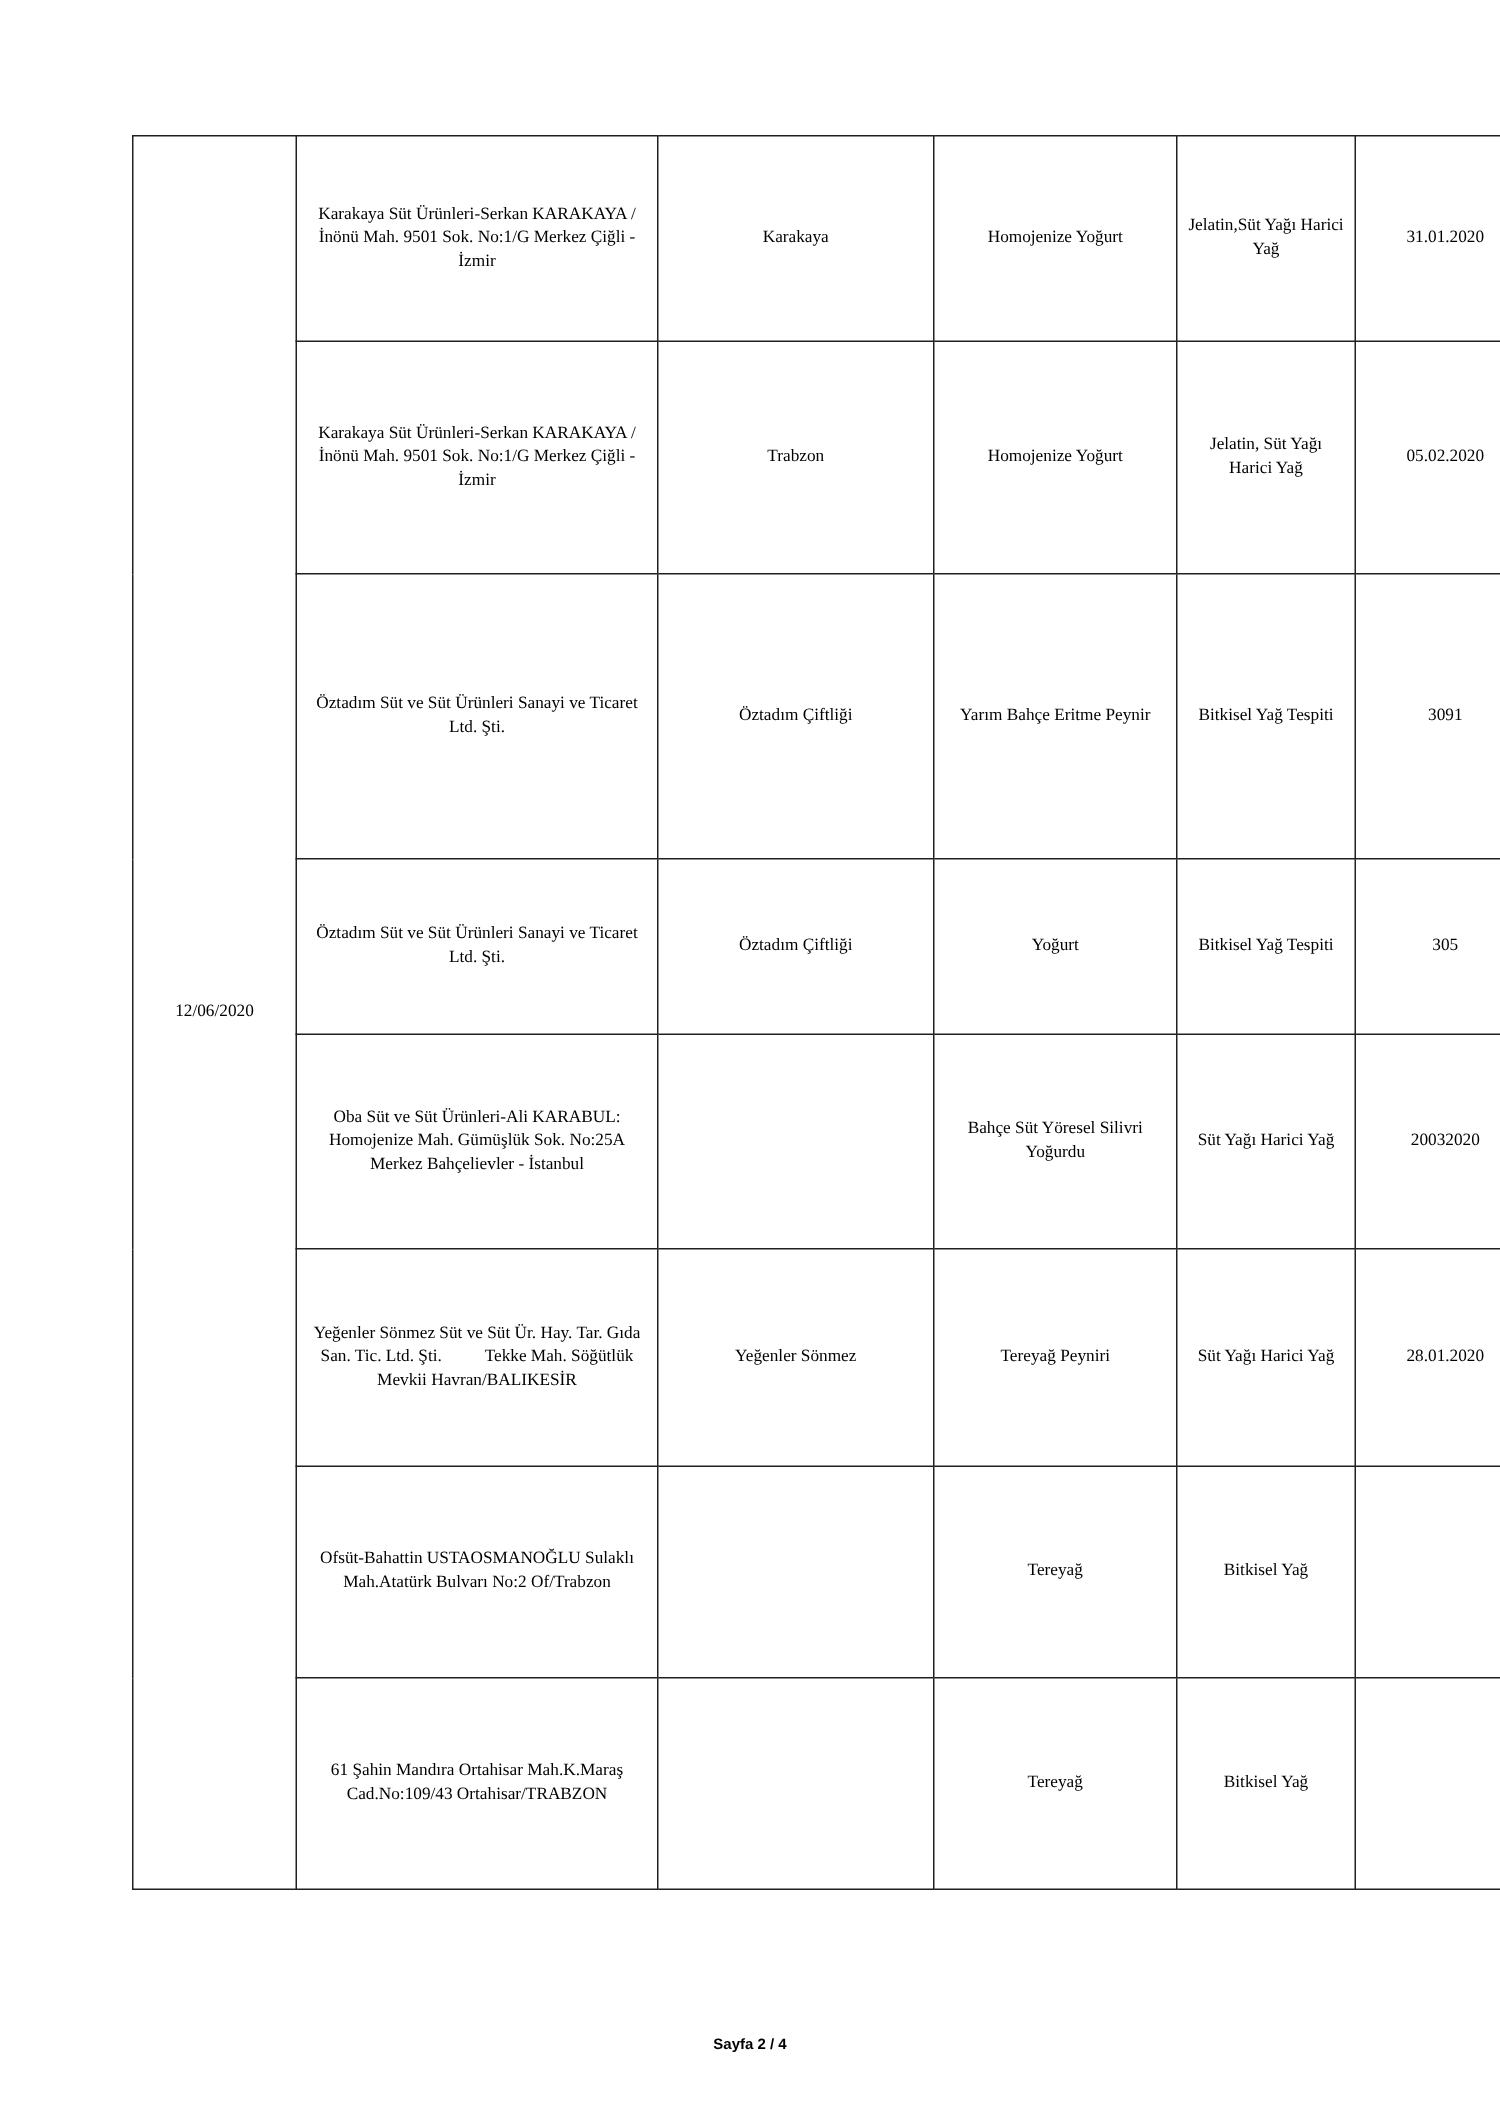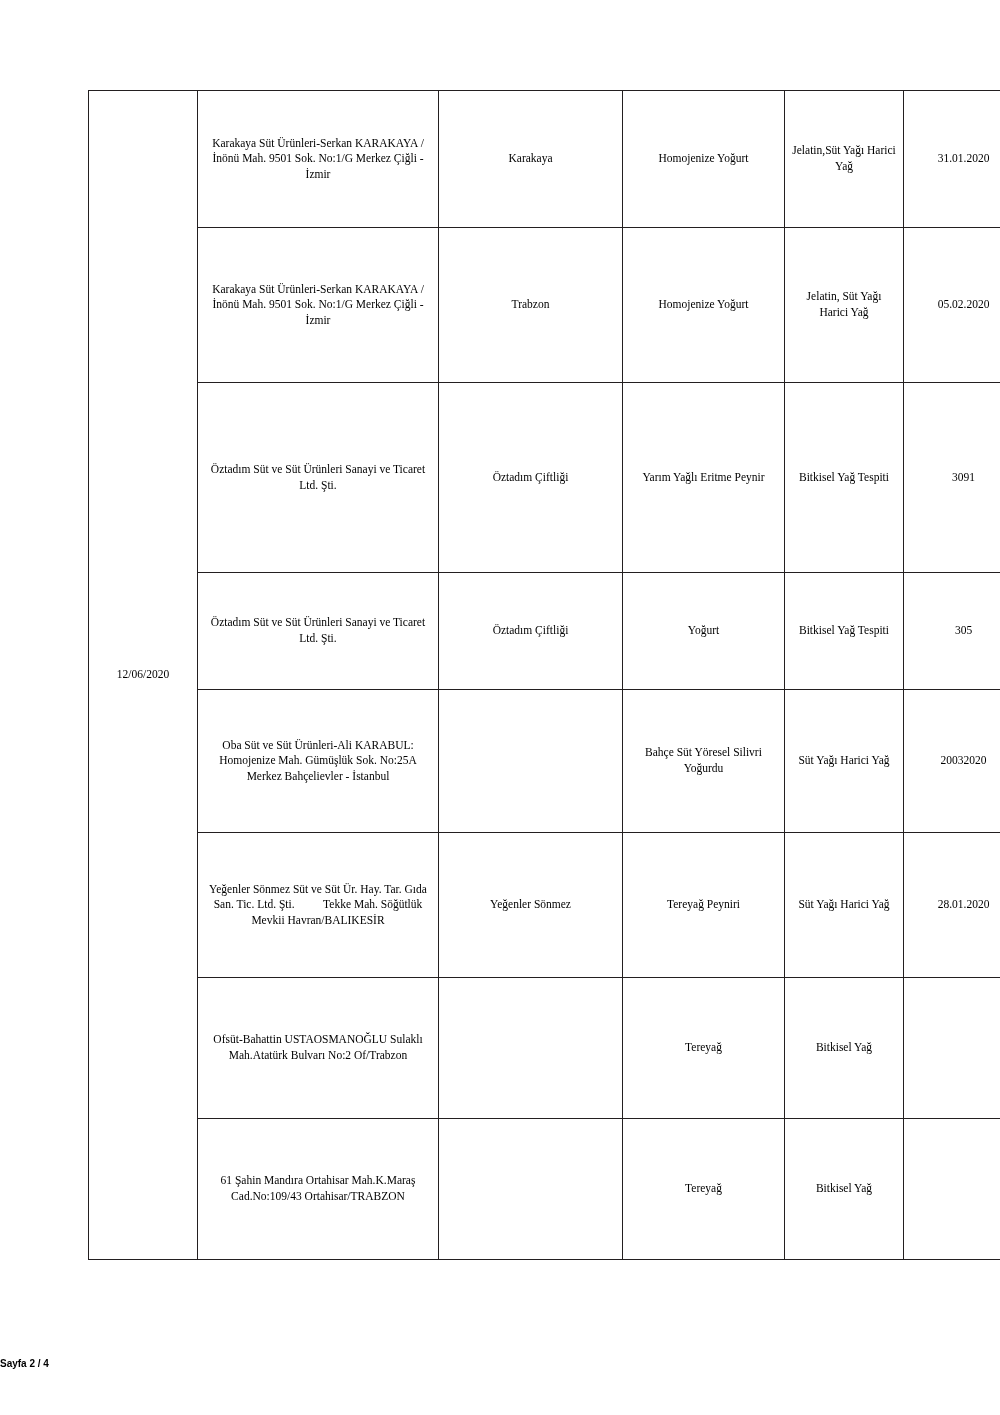--- a/index.html
+++ b/index.html
@@ -60,21 +60,21 @@
     width: 104px;
   }
   td.code-cell {
     width: 105px;
   }
   .footer {
     position: absolute;
     left: 0;
     top: 1358px;
     width: 1000px;
-    text-align: left;
+    text-align: center;
     font-size: 10px;
     font-family: "Liberation Sans", sans-serif;
     font-weight: bold;
     color: #000;
   }
   .nowrap-pre {
     white-space: pre-wrap;
   }
 </style>
 </head>
@@ -96,21 +96,21 @@
         <tr>
           <td class="firm-cell" style="height:142px">Karakaya Süt Ürünleri-Serkan KARAKAYA / İnönü Mah. 9501 Sok. No:1/G Merkez Çiğli - İzmir</td>
           <td class="brand-cell">Trabzon</td>
           <td class="product-cell">Homojenize Yoğurt</td>
           <td class="analysis-cell">Jelatin, Süt Yağı Harici Yağ</td>
           <td class="code-cell">05.02.2020</td>
         </tr>
         <tr>
           <td class="firm-cell" style="height:177px">Öztadım Süt ve Süt Ürünleri Sanayi ve Ticaret Ltd. Şti.</td>
           <td class="brand-cell">Öztadım Çiftliği</td>
-          <td class="product-cell">Yarım Yağlı Eritme Peynir</td>
+          <td class="product-cell">Yarım Bahçe Eritme Peynir</td>
           <td class="analysis-cell">Bitkisel Yağ Tespiti</td>
           <td class="code-cell">3091</td>
         </tr>
         <tr>
           <td class="firm-cell" style="height:104px">Öztadım Süt ve Süt Ürünleri Sanayi ve Ticaret Ltd. Şti.</td>
           <td class="brand-cell">Öztadım Çiftliği</td>
           <td class="product-cell">Yoğurt</td>
           <td class="analysis-cell">Bitkisel Yağ Tespiti</td>
           <td class="code-cell">305</td>
         </tr>

